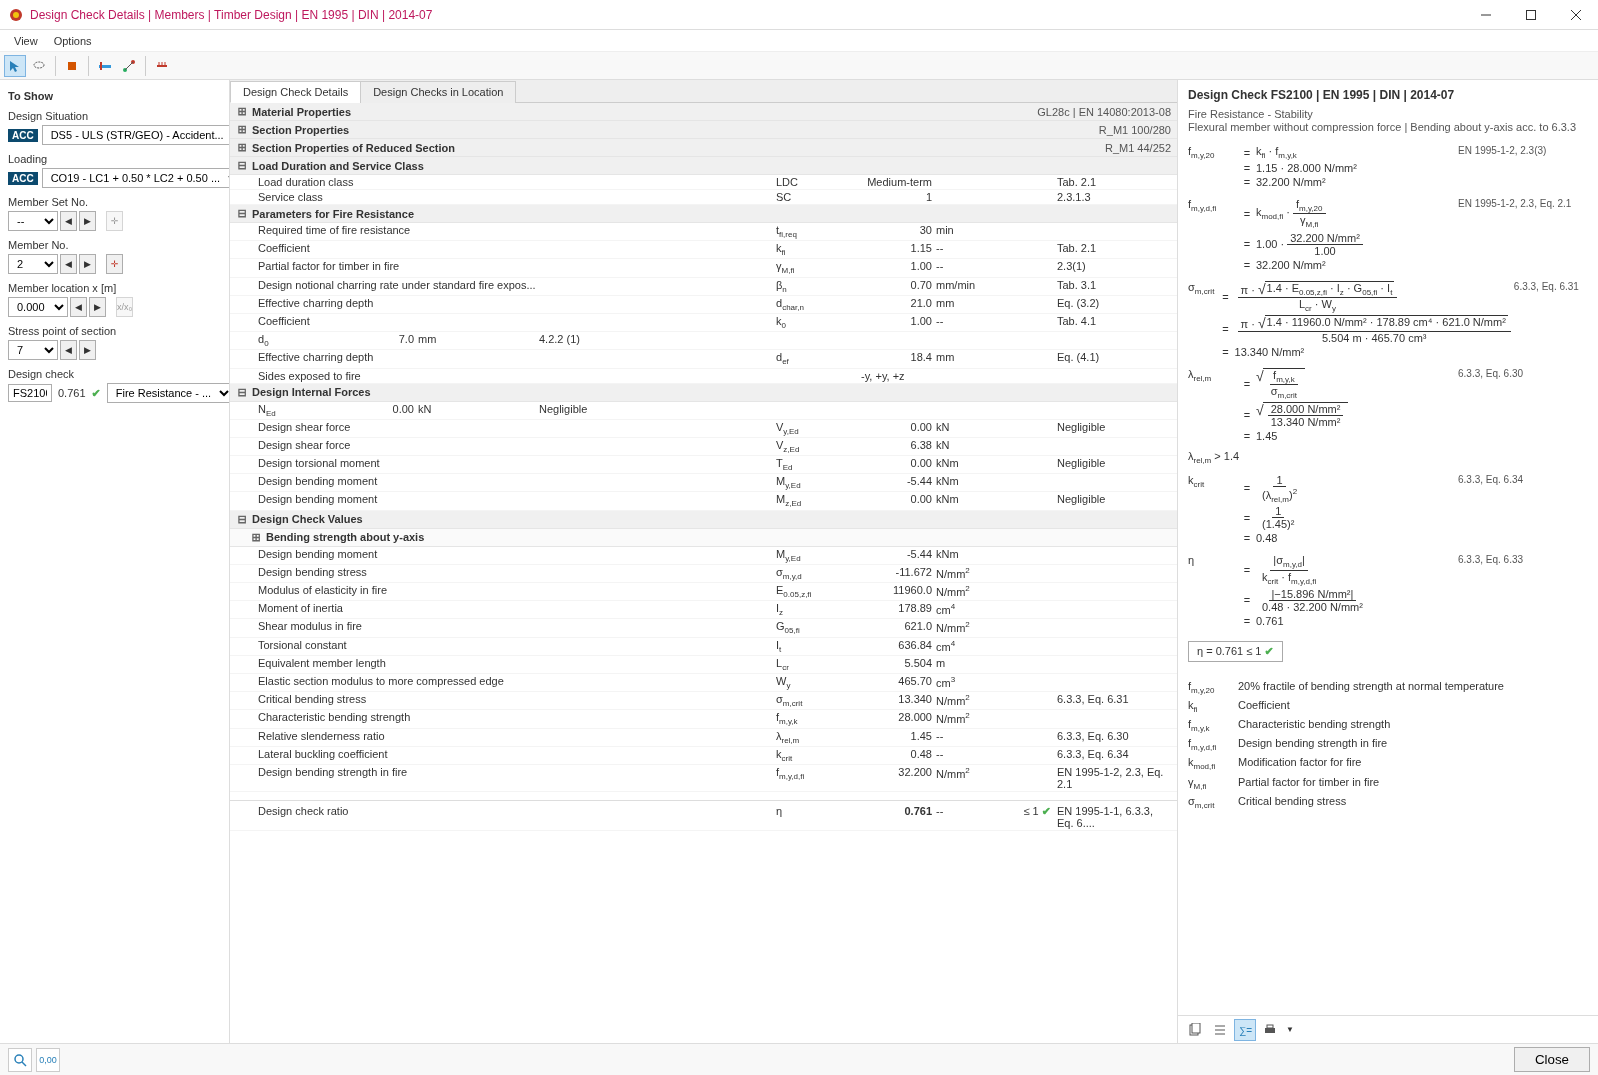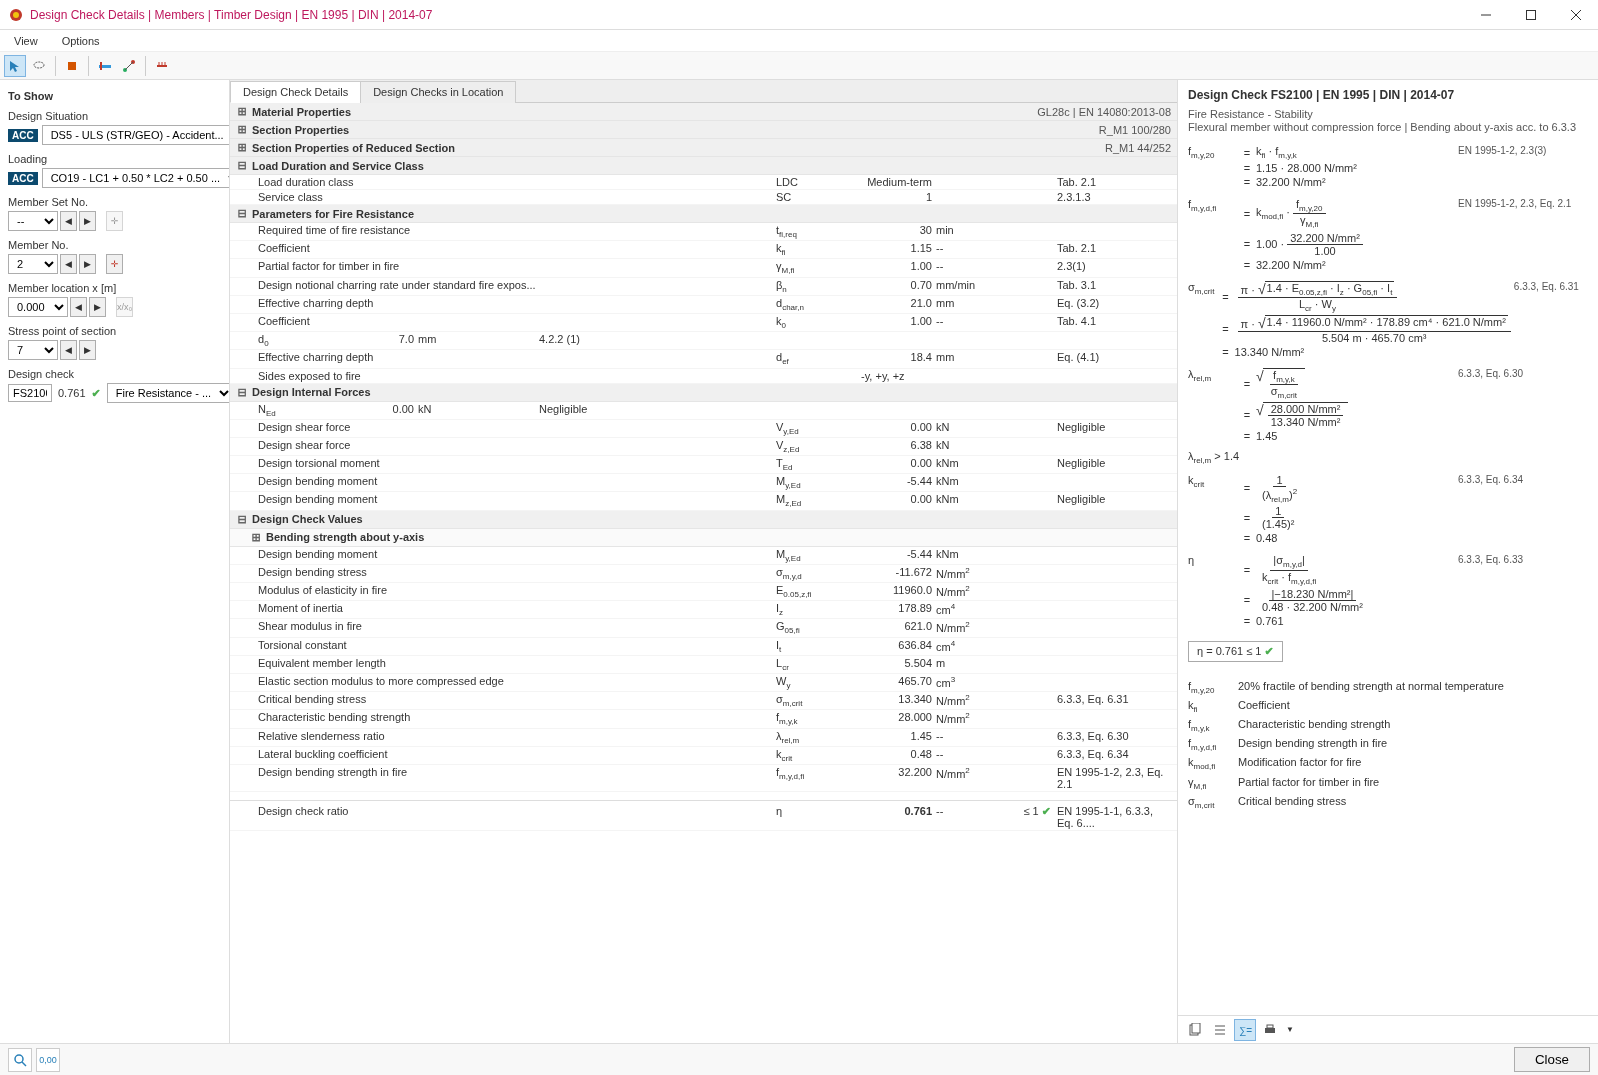--- a/index.html
+++ b/index.html
@@ -3,21 +3,21 @@
 <meta charset="utf-8">
 <style>
 * { box-sizing: border-box; margin: 0; padding: 0; }
 html, body { height: 100%; font-family: "Segoe UI", Arial, sans-serif; font-size: 11px; color: #333; background: #fff; overflow: hidden; }
 
 .titlebar { display:flex; align-items:center; height:30px; border-bottom:1px solid #ddd; padding:0 0 0 8px; }
 .titlebar .icon { width:16px; height:16px; margin-right:6px; }
 .titlebar .title { flex:1; font-size:12px; color:#be185d; }
 .titlebar .wbtn { width:45px; height:30px; display:flex; align-items:center; justify-content:center; }
 
-.menubar { height:22px; display:flex; align-items:center; padding:0 6px; border-bottom:1px solid #eee;gap:8px; }
+.menubar { height:22px; display:flex; align-items:center; padding:0 6px; border-bottom:1px solid #eee; }
 .menubar .mitem { padding:2px 8px; }
 
 .toolbar { height:28px; display:flex; align-items:center; padding:2px 4px; border-bottom:1px solid #ddd; gap:2px; background:#f8f8f8; }
 .tbtn { width:22px; height:22px; border:1px solid transparent; display:flex; align-items:center; justify-content:center; }
 .tbtn.active { background:#cde6f7; border-color:#7eb4e1; }
 .tsep { width:1px; height:20px; background:#ccc; margin:0 3px; }
 
 .main { display:flex; height:calc(100% - 30px - 22px - 28px - 32px); }
 
 .left { width:230px; border-right:1px solid #ddd; padding:6px 8px 6px 8px; background:#fff; overflow:auto; flex-shrink:0; }
@@ -650,21 +650,21 @@
         <div class="eqline">
               <span class="eq">=</span>
               <span class="frac">
                 <span class="num">|σ<sub>m,y,d</sub>|</span>
                 <span class="den">k<sub>crit</sub> · f<sub>m,y,d,fi</sub></span>
               </span>
             </div>
         <div class="eqline">
               <span class="eq">=</span>
               <span class="frac">
-                <span class="num">|−18.230 N/mm²|</span>
+                <span class="num">|−15.896 N/mm²|</span>
                 <span class="den">0.48  ·  32.200 N/mm²</span>
               </span>
             </div>
         <div class="eqline">
               <span class="eq">=</span>
               <span>0.761</span>
             </div>
       </div>
       <div class="ref">6.3.3, Eq. 6.33</div>
     </div>

